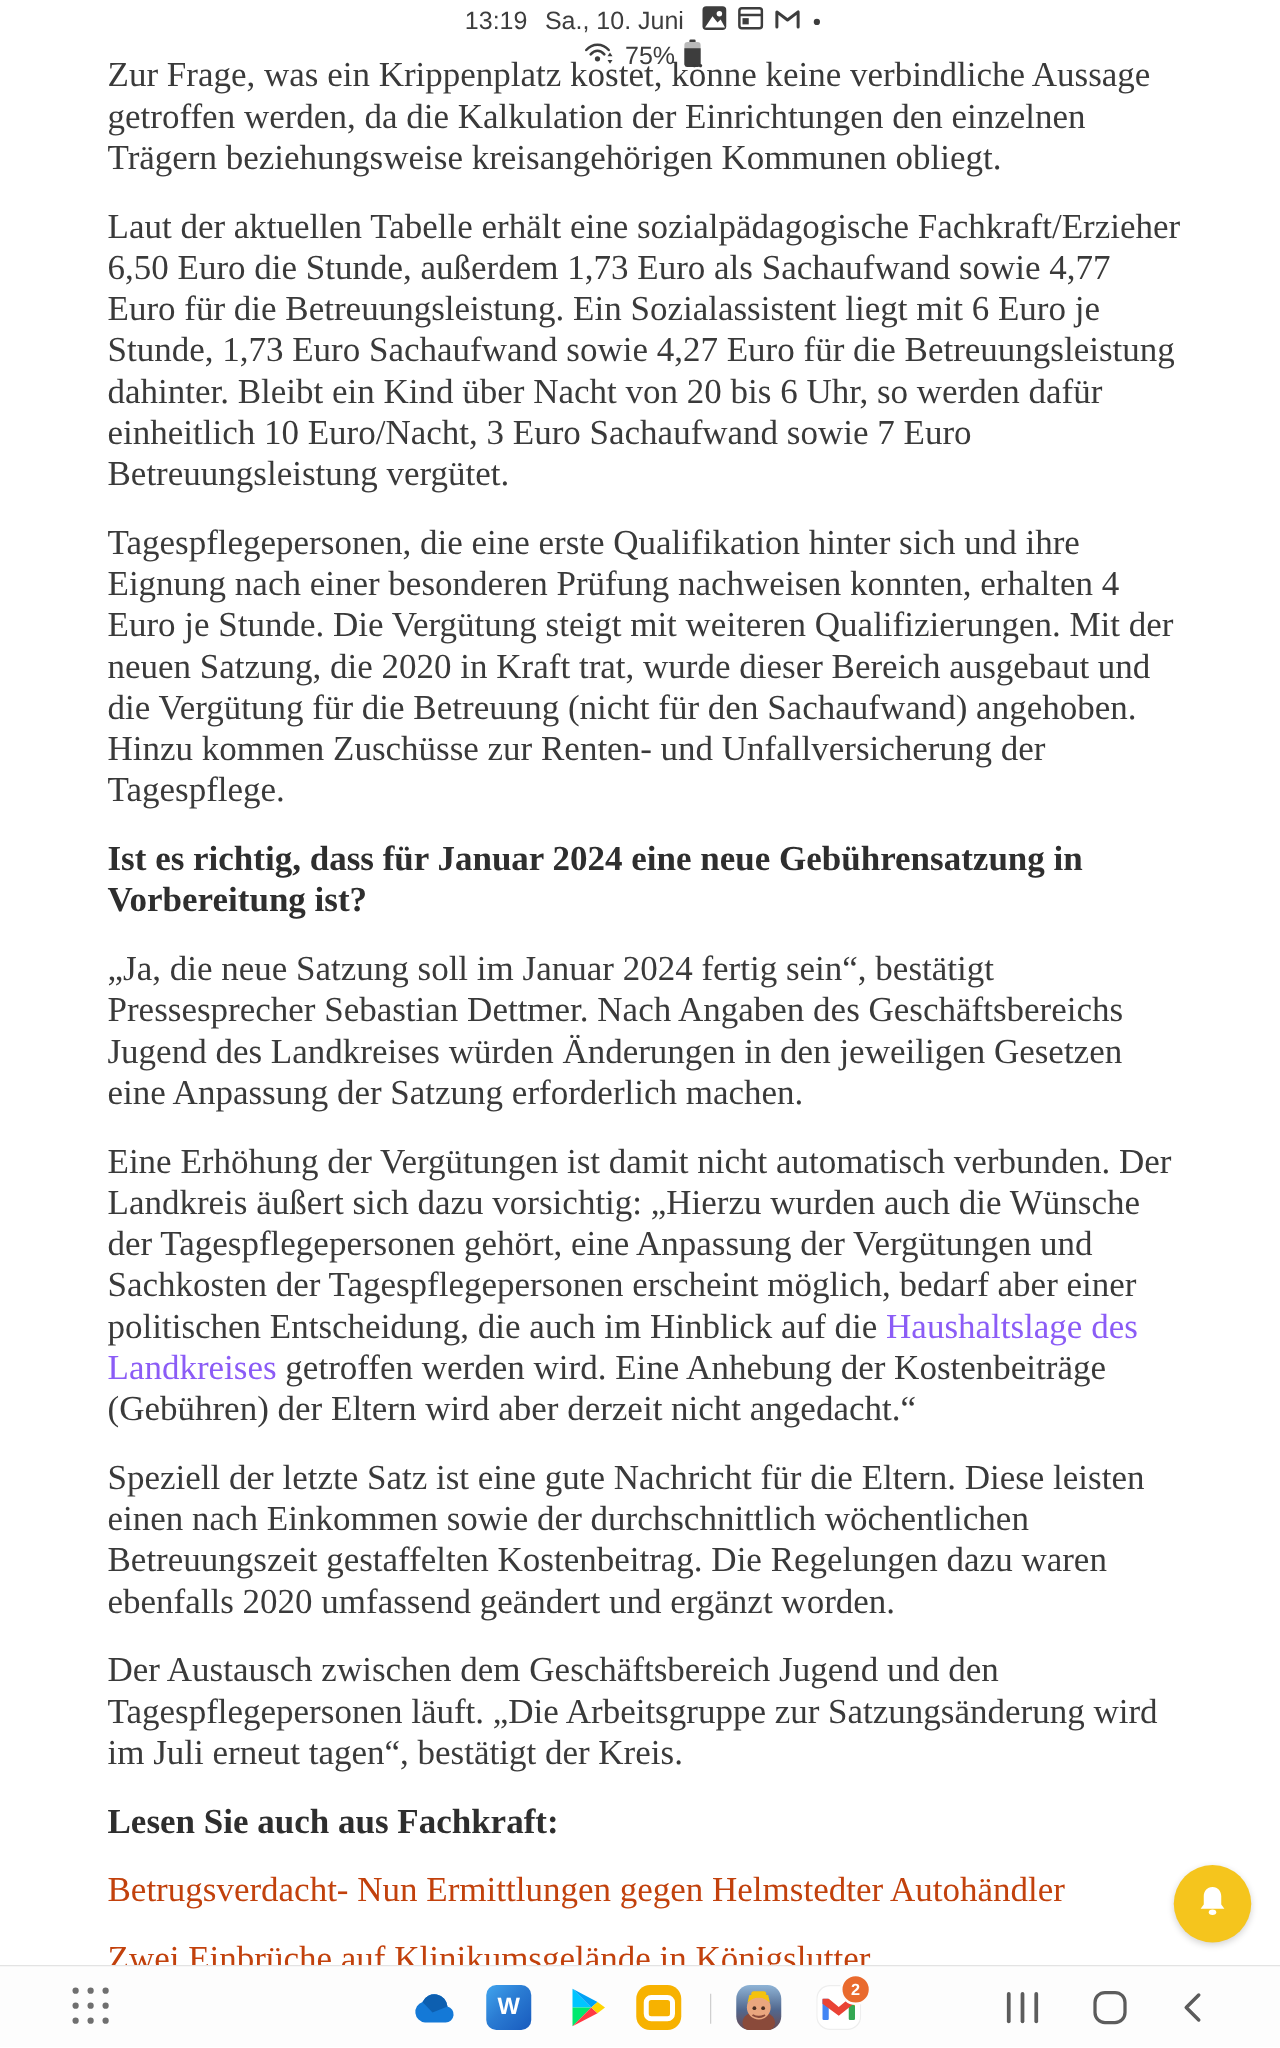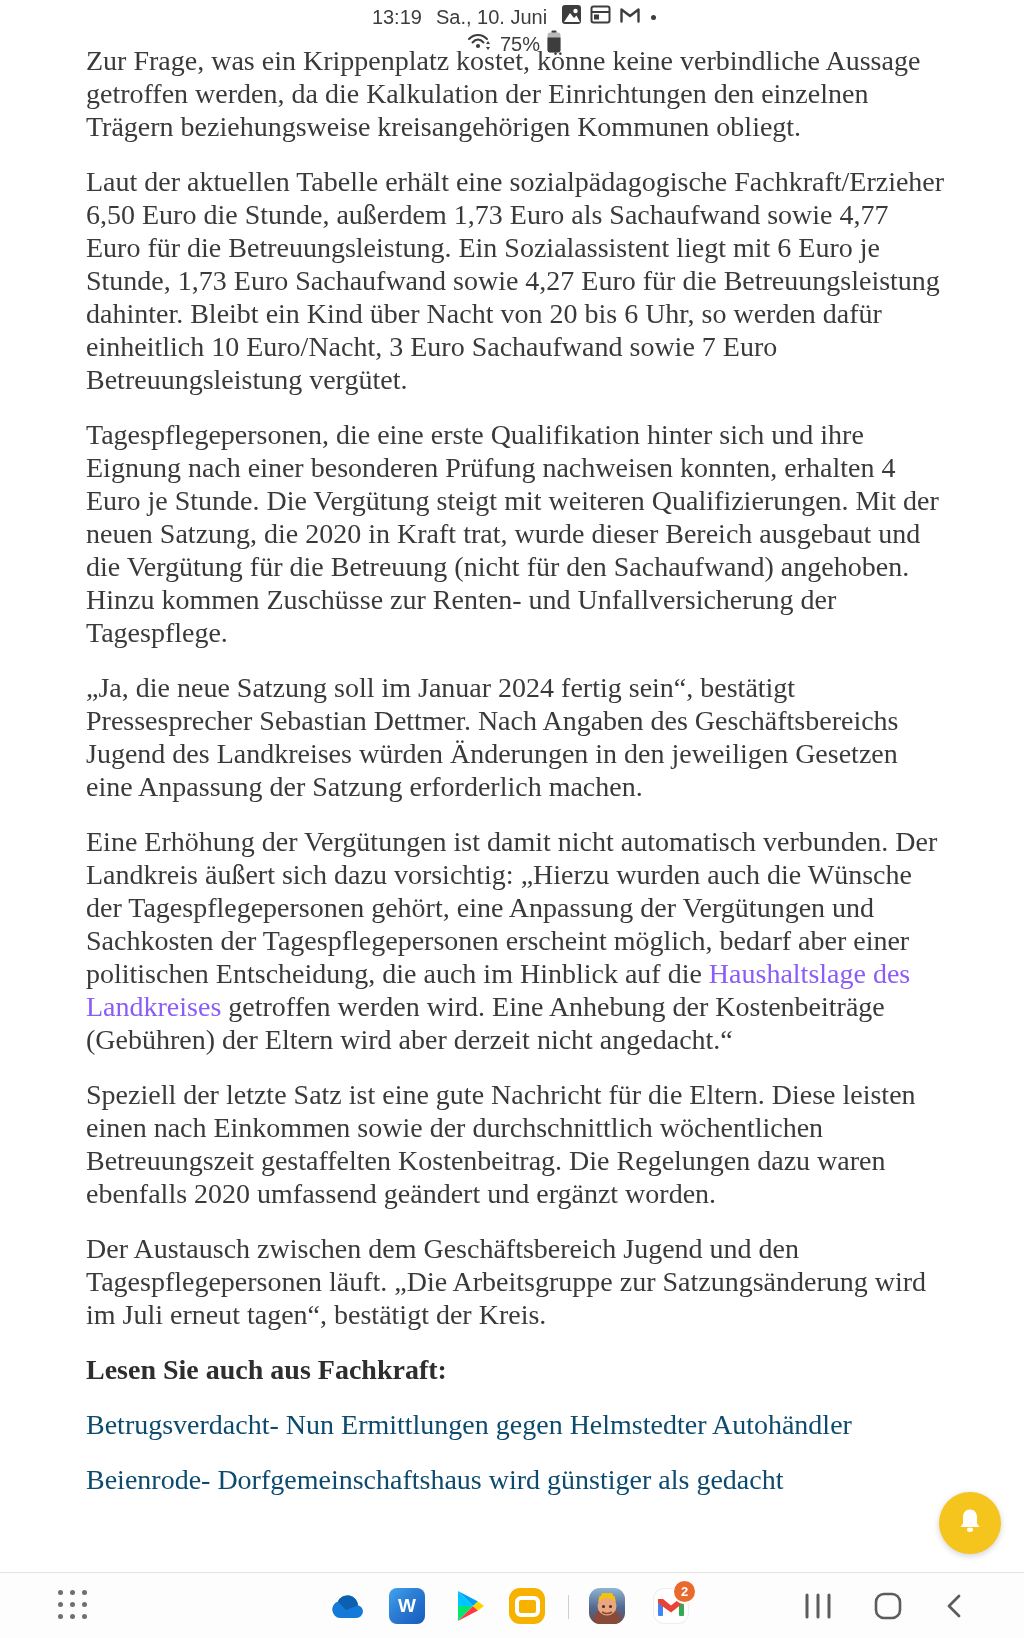--- a/index.html
+++ b/index.html
@@ -12,21 +12,21 @@
               font-family:"Liberation Sans", sans-serif;color:#3d3d3d;font-size:20px;flex-direction:column;}
   .sb-left{display:flex;align-items:center;gap:14px;}
   .sb-right{display:flex;align-items:center;gap:7px;}
   .sb-icons{display:flex;align-items:center;gap:8px;}
   .sb-dot{width:5px;height:5px;border-radius:50%;background:#3d3d3d;margin-left:2px;}
   
   .article{position:absolute;top:44px;left:86px;width:860px;color:#3a3a3a;}
   .article p, .article h2{font-size:28px;line-height:33px;margin:0 0 22px 0;font-weight:normal;}
   .article h2{font-weight:bold;color:#2e2e2e;}
   .article .bold{font-weight:normal;color:#8b5cf6;margin-top:48px;}
-  .article .link{color:#0c4a6e;cursor:pointer;}
+  .article .link{color:#c2410c;cursor:pointer;}
   
   .fab{position:absolute;left:939px;top:1492px;width:62px;height:62px;border-radius:50%;
        background:#f5c51d;display:flex;align-items:center;justify-content:center;
        box-shadow:0 2px 6px rgba(0,0,0,0.18);}
   
   .taskbar{position:absolute;left:0;bottom:0;width:100%;height:66px;background:#fdfdfd;
            border-top:1px solid #e3e3e3;box-sizing:border-box;}
   .apps-grid{position:absolute;left:58px;top:17px;display:grid;
              grid-template-columns:repeat(3,5px);grid-gap:7px;}
   .apps-grid span{width:5px;height:5px;border-radius:50%;background:#6f6f6f;}
@@ -100,26 +100,28 @@
           <path d="M0.5 7.5 h13 v13 a2.5 2.5 0 0 1 -2.5 2 h-8 a2.5 2.5 0 0 1 -2.5 -2 z" fill="#3d3d3d"></path>
         </svg>
       </span>
     </div>
   </div>
 
   <div class="article">
       <p><span>Zur Frage, was ein Krippenplatz kostet, könne keine verbindliche Aussage getroffen werden, da die Kalkulation der Einrichtungen den einzelnen Trägern beziehungsweise kreisangehörigen Kommunen obliegt.</span></p>
       <p><span>Laut der aktuellen Tabelle erhält eine sozialpädagogische Fachkraft/Erzieher 6,50 Euro die Stunde, außerdem 1,73 Euro als Sachaufwand sowie 4,77 Euro für die Betreuungsleistung. Ein Sozialassistent liegt mit 6 Euro je Stunde, 1,73 Euro Sachaufwand sowie 4,27 Euro für die Betreuungsleistung dahinter. Bleibt ein Kind über Nacht von 20 bis 6 Uhr, so werden dafür einheitlich 10 Euro/Nacht, 3 Euro Sachaufwand sowie 7 Euro Betreuungsleistung vergütet.</span></p>
       <p><span>Tagespflegepersonen, die eine erste Qualifikation hinter sich und ihre Eignung nach einer besonderen Prüfung nachweisen konnten, erhalten 4 Euro je Stunde. Die Vergütung steigt mit weiteren Qualifizierungen. Mit der neuen Satzung, die 2020 in Kraft trat, wurde dieser Bereich ausgebaut und die Vergütung für die Betreuung (nicht für den Sachaufwand) angehoben. Hinzu kommen Zuschüsse zur Renten- und Unfallversicherung der Tagespflege.</span></p>
+      <h2><span>Ist es richtig, dass für Januar 2024 eine neue Gebührensatzung in Vorbereitung ist?</span></h2>
       <p><span>„Ja, die neue Satzung soll im Januar 2024 fertig sein“, bestätigt Pressesprecher Sebastian Dettmer. Nach Angaben des Geschäftsbereichs Jugend des Landkreises würden Änderungen in den jeweiligen Gesetzen eine Anpassung der Satzung erforderlich machen.</span></p>
       <p><span>Eine Erhöhung der Vergütungen ist damit nicht automatisch verbunden. Der Landkreis äußert sich dazu vorsichtig: „Hierzu wurden auch die Wünsche der Tagespflegepersonen gehört, eine Anpassung der Vergütungen und Sachkosten der Tagespflegepersonen erscheint möglich, bedarf aber einer politischen Entscheidung, die auch im Hinblick auf die </span><span class="bold">Haushaltslage des Landkreises</span><span> getroffen werden wird. Eine Anhebung der Kostenbeiträge (Gebühren) der Eltern wird aber derzeit nicht angedacht.“</span></p>
       <p><span>Speziell der letzte Satz ist eine gute Nachricht für die Eltern. Diese leisten einen nach Einkommen sowie der durchschnittlich wöchentlichen Betreuungszeit gestaffelten Kostenbeitrag. Die Regelungen dazu waren ebenfalls 2020 umfassend geändert und ergänzt worden.</span></p>
       <p><span>Der Austausch zwischen dem Geschäftsbereich Jugend und den Tagespflegepersonen läuft. „Die Arbeitsgruppe zur Satzungsänderung wird im Juli erneut tagen“, bestätigt der Kreis.</span></p>
       <h2><span>Lesen Sie auch aus Fachkraft:</span></h2>
       <p><span class="link">Betrugsverdacht- Nun Ermittlungen gegen Helmstedter Autohändler</span></p>
+      <p><span class="link">Zwei Einbrüche auf Klinikumsgelände in Königslutter</span></p>
       <p><span class="link">Beienrode- Dorfgemeinschaftshaus wird günstiger als gedacht</span></p>
     </div>
 
   <div class="fab">
     <span>
       <svg width="30" height="30" viewBox="0 0 30 30">
         <path d="M15 3.5 C10.5 3.5 8 7 8 11 v6.5 L5.5 21 h19 L22 17.5 V11 c0-4-2.5-7.5-7-7.5 z" fill="#ffffff"></path>
         <ellipse cx="15" cy="23.8" rx="3" ry="2.2" fill="#ffffff"></ellipse>
       </svg>
     </span>

